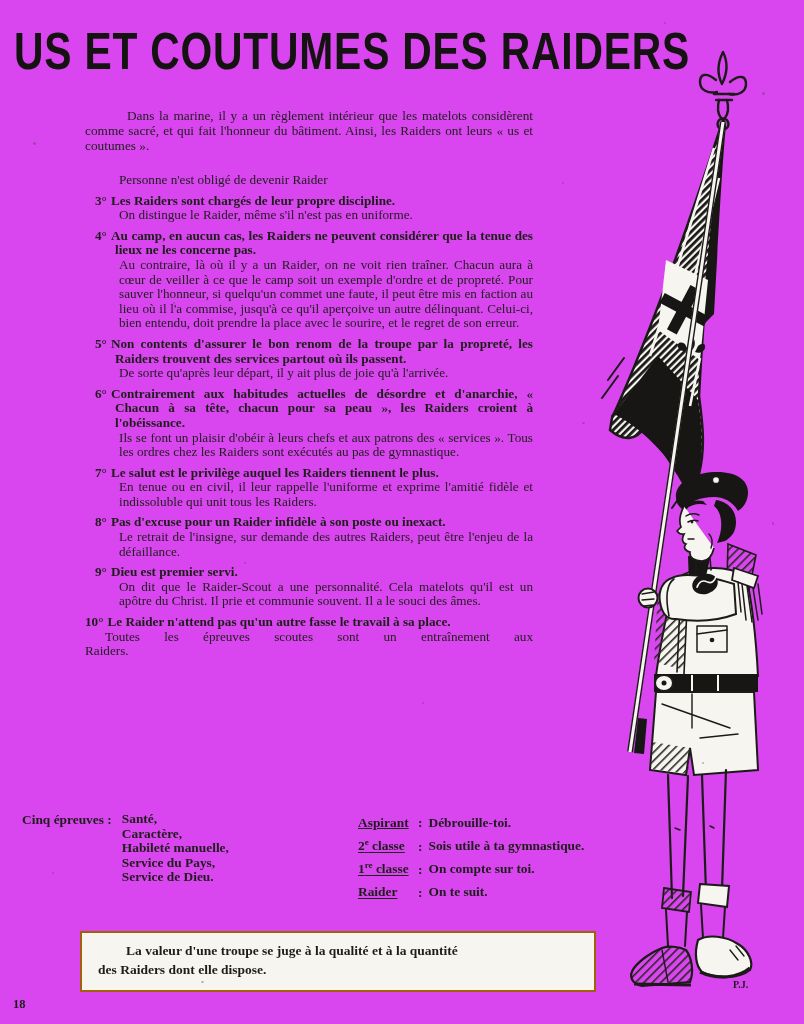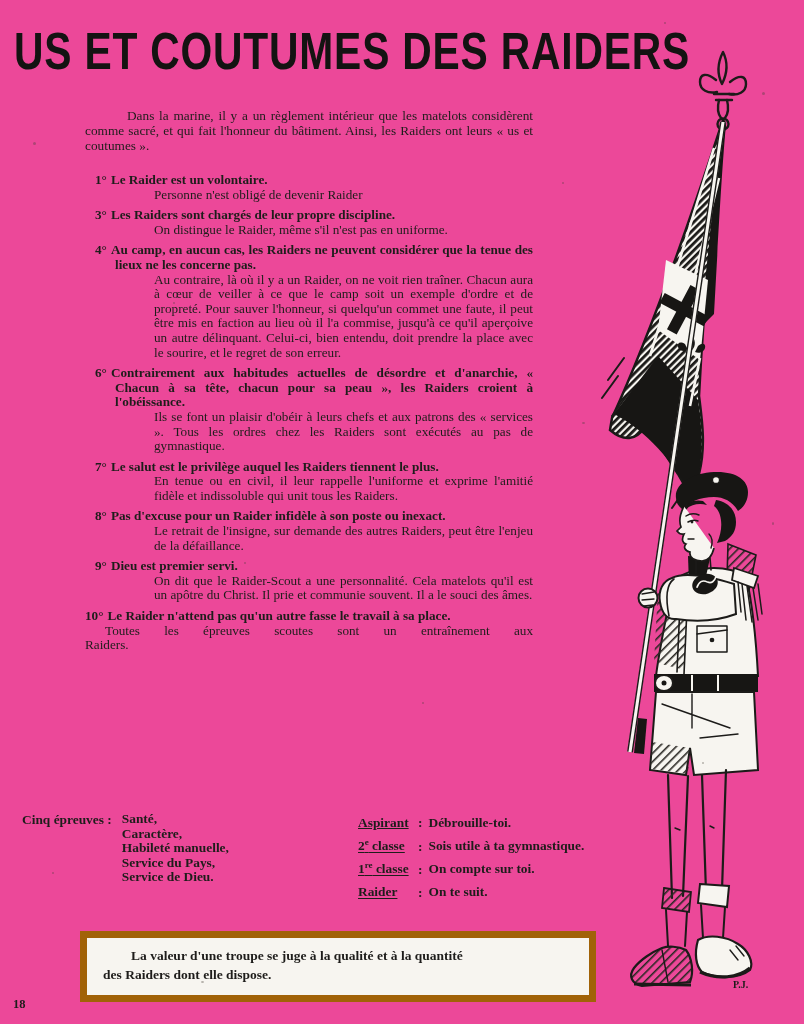--- a/index.html
+++ b/index.html
@@ -1,18 +1,18 @@
 <!DOCTYPE html>
 <html><head>
 <meta charset="utf-8">
 <style>
   html,body{margin:0;padding:0;}
   .page{
     position:relative; width:804px; height:1024px; overflow:hidden;
-    background:#ec4899; color:#1e1d1b;
+    background:#d946ef; color:#1e1d1b;
     font-family:"Liberation Serif", serif;
   }
   
   .title{
     position:absolute; left:14px; top:22px; margin:0;
     font-family:"Liberation Sans", sans-serif;
     font-weight:700; font-size:51px; color:#141312;
     letter-spacing:1px; white-space:nowrap;
     transform:scaleX(.80); transform-origin:left top;
   }
@@ -21,40 +21,40 @@
     position:absolute; left:85px; top:96px; width:448px;
     font-size:13.3px; line-height:14.8px; text-align:justify; text-indent:42px;
   }
   
   .items{ position:absolute; left:85px; top:173px; width:448px;
           font-size:13.2px; line-height:14.6px;}
   .item{ margin-bottom:6px; }
   .item .head{ font-weight:bold; margin-left:10px; padding-left:20px;
                text-indent:-20px; text-align:justify; }
   .item .num{ padding-right:4px; }
-  .item .body{ margin-left:69px; text-align:justify; }
+  .item .body{ margin-left:34px; text-align:justify; }
   .item-10 .head{ margin-left:0; padding-left:30px; text-indent:-30px; }
   .item-10 .body{ margin-left:8px; text-indent:12px; }
   .item-10 .body-l1{ text-align:justify; text-align-last:justify; }
   .item-10 .body-l2{ text-indent:0; margin-left:0; }
   
   .bottom{ position:absolute; left:22px; top:810px; width:592px;
            font-size:13.4px; font-weight:bold; }
   .five{ position:absolute; left:0; top:2px; display:flex; }
   .five-label{ white-space:nowrap; padding-right:10px;text-align:right; }
   .five-list div{ line-height:14.6px; }
   .ranks{ position:absolute; left:336px; top:0; }
   .rank-row{ line-height:19.6px; white-space:nowrap; }
   .rank-label{ display:inline-block; width:60px;text-decoration:underline; }
   .rank-label sup{ font-size:9px; }
   .rank-colon{ padding:0 6px 0 0; }
   
   .footer-box{
     position:absolute; left:80px; top:931px; width:516px; box-sizing:border-box;
-    border:7px solid #a16207; padding:9px 16px 11px 16px;
+    border:2px solid #a16207; padding:9px 16px 11px 16px;
     font-weight:bold; font-size:13.5px; line-height:18.5px; background:#f7f5f0;
   }
   .footer-box .l1{ padding-left:28px; }
   
   .pageno{ position:absolute; left:13px; top:997px; font-weight:bold; font-size:12.5px; }
   
   .illus{ position:absolute; left:596px; top:28px; }
   .ink{ stroke:#1c1b19; fill:none; stroke-linecap:round; stroke-linejoin:round; }
   
   .speck{ position:absolute; border-radius:50%; background:rgba(70,66,58,.38); }
@@ -63,30 +63,33 @@
 <body>
 
 <div class="page">
 
   <h1 class="title">US ET COUTUMES DES RAIDERS</h1>
 
   <p class="intro">Dans la marine, il y a un règlement intérieur que les matelots considèrent comme sacré, et qui fait l'honneur du bâtiment. Ainsi, les Raiders ont leurs « us et coutumes ».</p>
 
   <div class="items">
     <div class="item">
-      <div class="head"><span class="num">1°</span><span>Le Raider est un volontaire.</span></div>
       <div class="body">Personne n'est obligé de devenir Raider</div>
     </div>
     <div class="item">
       <div class="head"><span class="num">3°</span><span>Les Raiders sont chargés de leur propre discipline.</span></div>
       <div class="body">On distingue le Raider, même s'il n'est pas en uniforme.</div>
     </div>
     <div class="item">
       <div class="head"><span class="num">4°</span><span>Au camp, en aucun cas, les Raiders ne peuvent considérer que la tenue des lieux ne les concerne pas.</span></div>
       <div class="body">Au contraire, là où il y a un Raider, on ne voit rien traîner. Chacun aura à cœur de veiller à ce que le camp soit un exemple d'ordre et de propreté. Pour sauver l'honneur, si quelqu'un commet une faute, il peut être mis en faction au lieu où il l'a commise, jusqu'à ce qu'il aperçoive un autre délinquant. Celui-ci, bien entendu, doit prendre la place avec le sourire, et le regret de son erreur.</div>
+    </div>
+    <div class="item">
+      <div class="head"><span class="num">5°</span><span>Non contents d'assurer le bon renom de la troupe par la propreté, les Raiders trouvent des services partout où ils passent.</span></div>
+      <div class="body">De sorte qu'après leur départ, il y ait plus de joie qu'à l'arrivée.</div>
     </div>
     <div class="item">
       <div class="head"><span class="num">6°</span><span>Contrairement aux habitudes actuelles de désordre et d'anarchie, « Chacun à sa tête, chacun pour sa peau », les Raiders croient à l'obéissance.</span></div>
       <div class="body">Ils se font un plaisir d'obéir à leurs chefs et aux patrons des « services ». Tous les ordres chez les Raiders sont exécutés au pas de gymnastique.</div>
     </div>
     <div class="item">
       <div class="head"><span class="num">7°</span><span>Le salut est le privilège auquel les Raiders tiennent le plus.</span></div>
       <div class="body">En tenue ou en civil, il leur rappelle l'uniforme et exprime l'amitié fidèle et indissoluble qui unit tous les Raiders.</div>
     </div>
     <div class="item">

